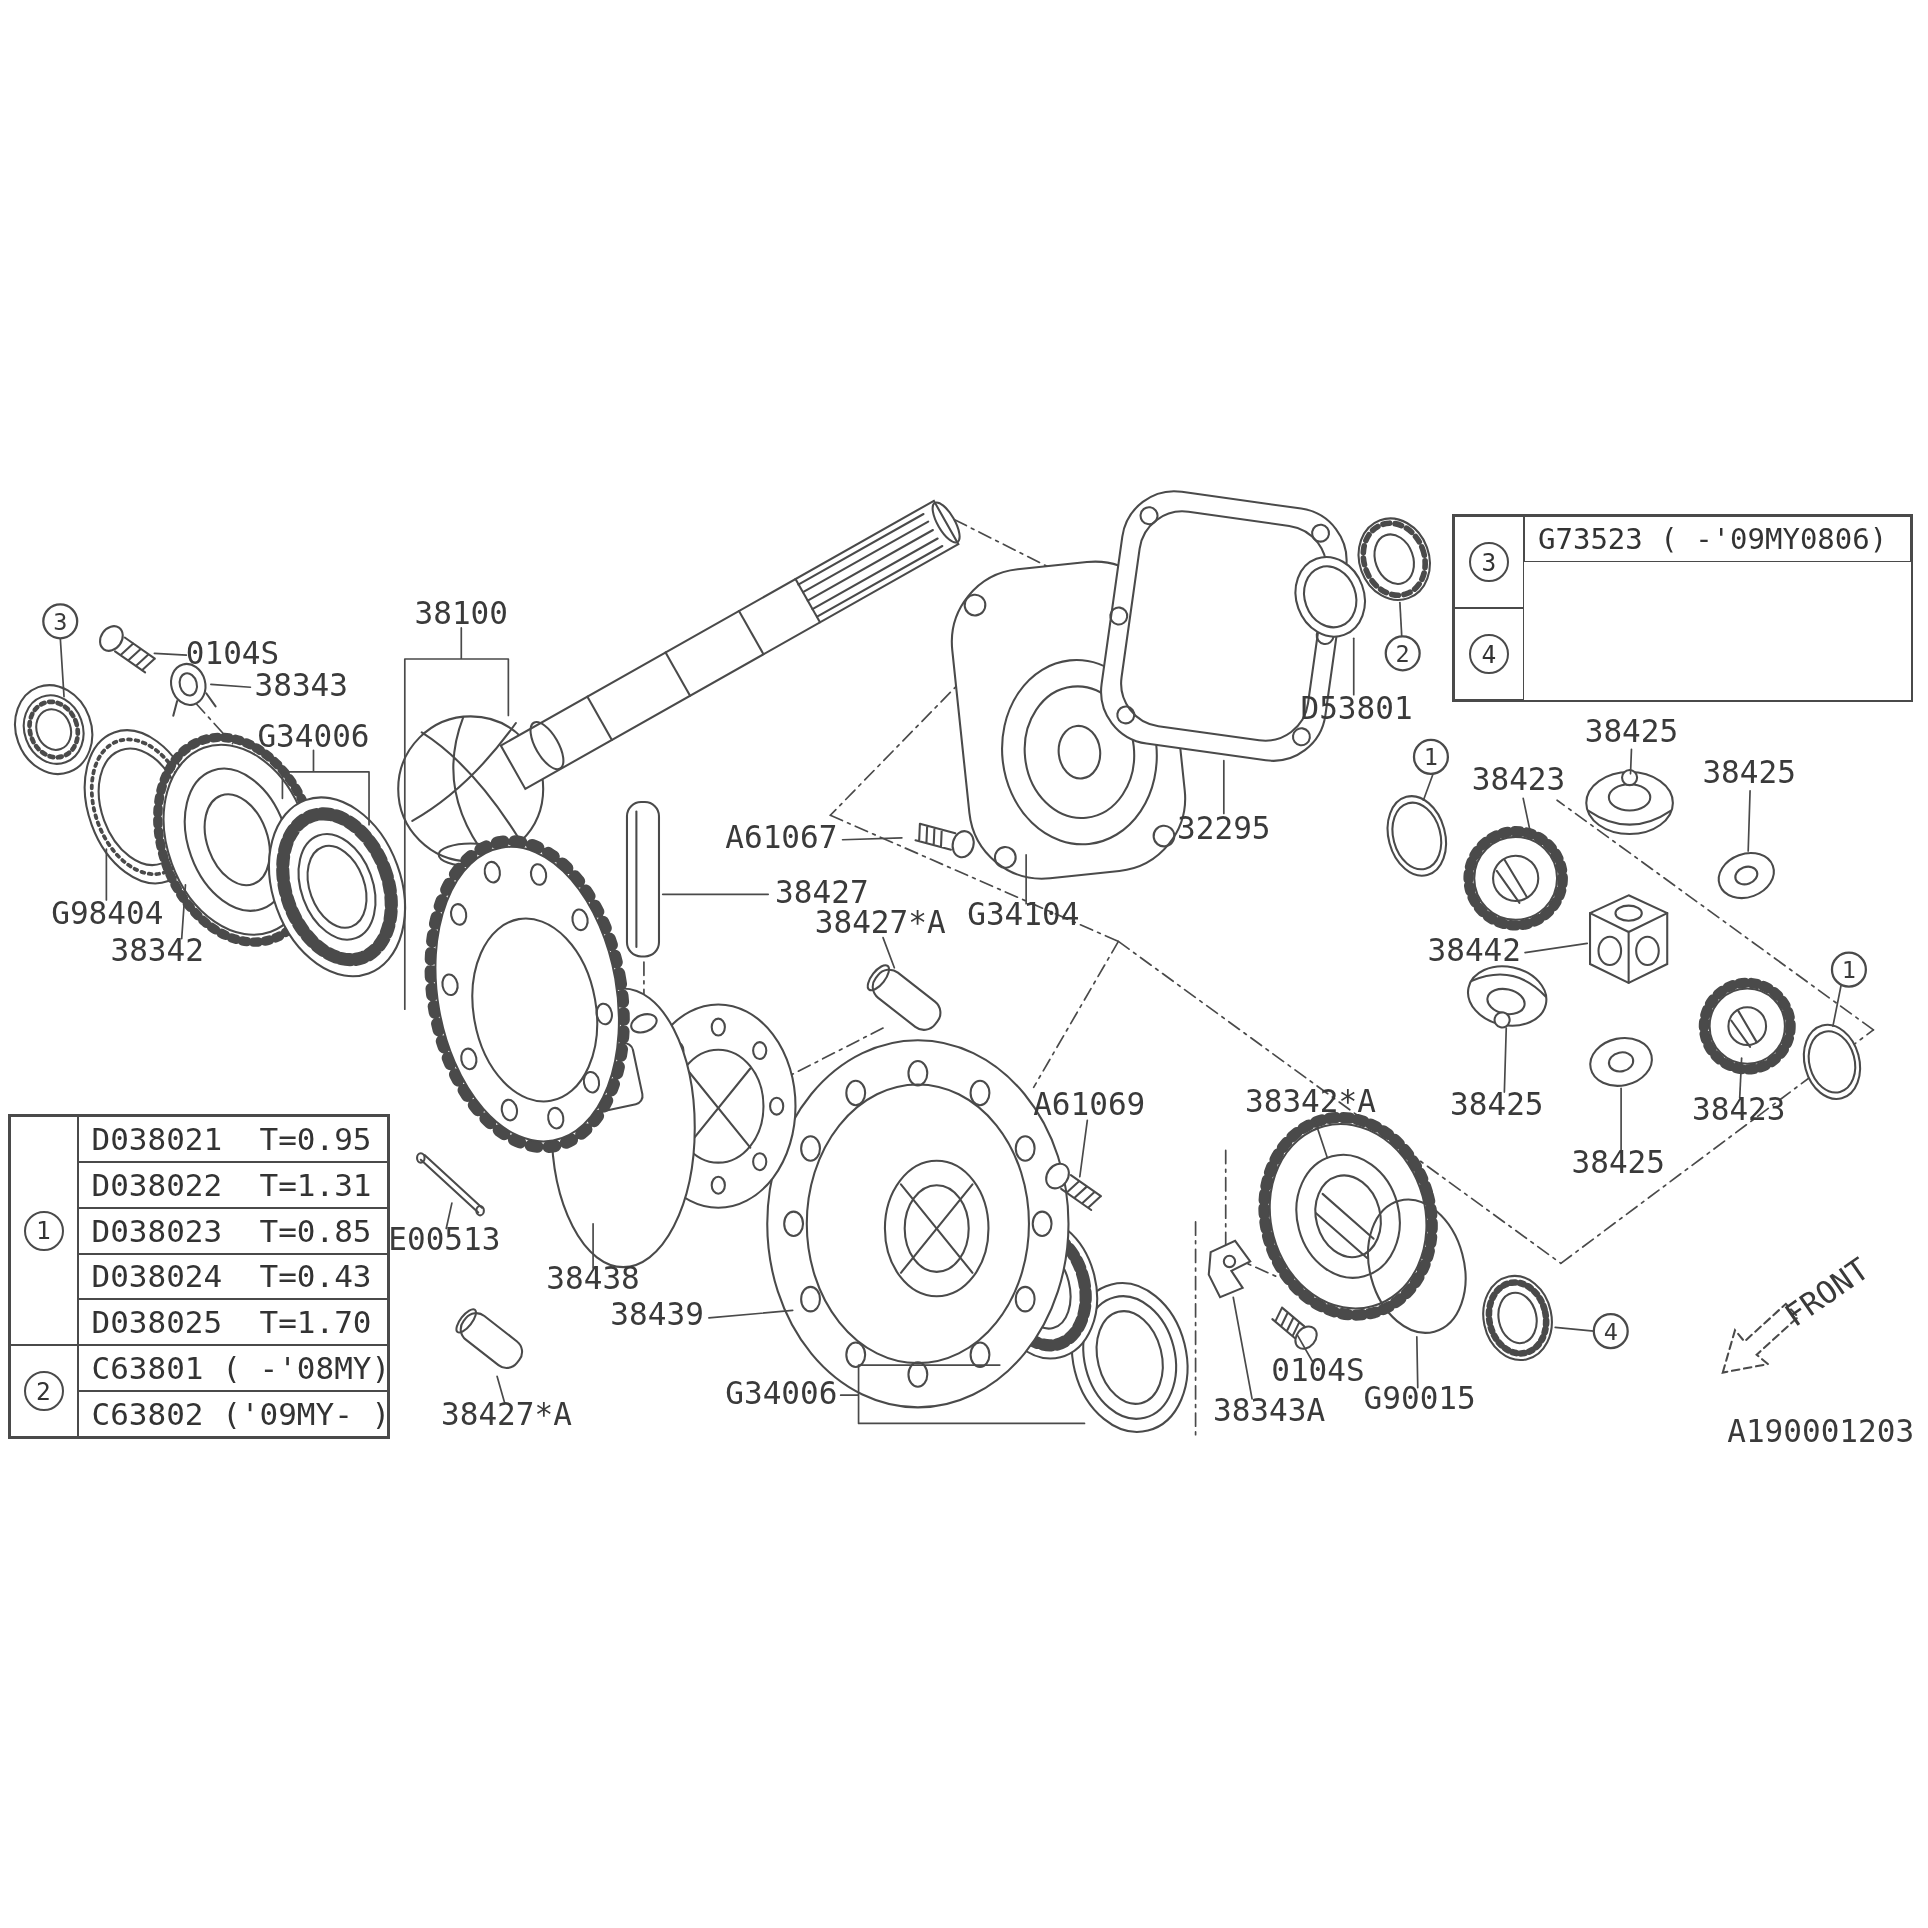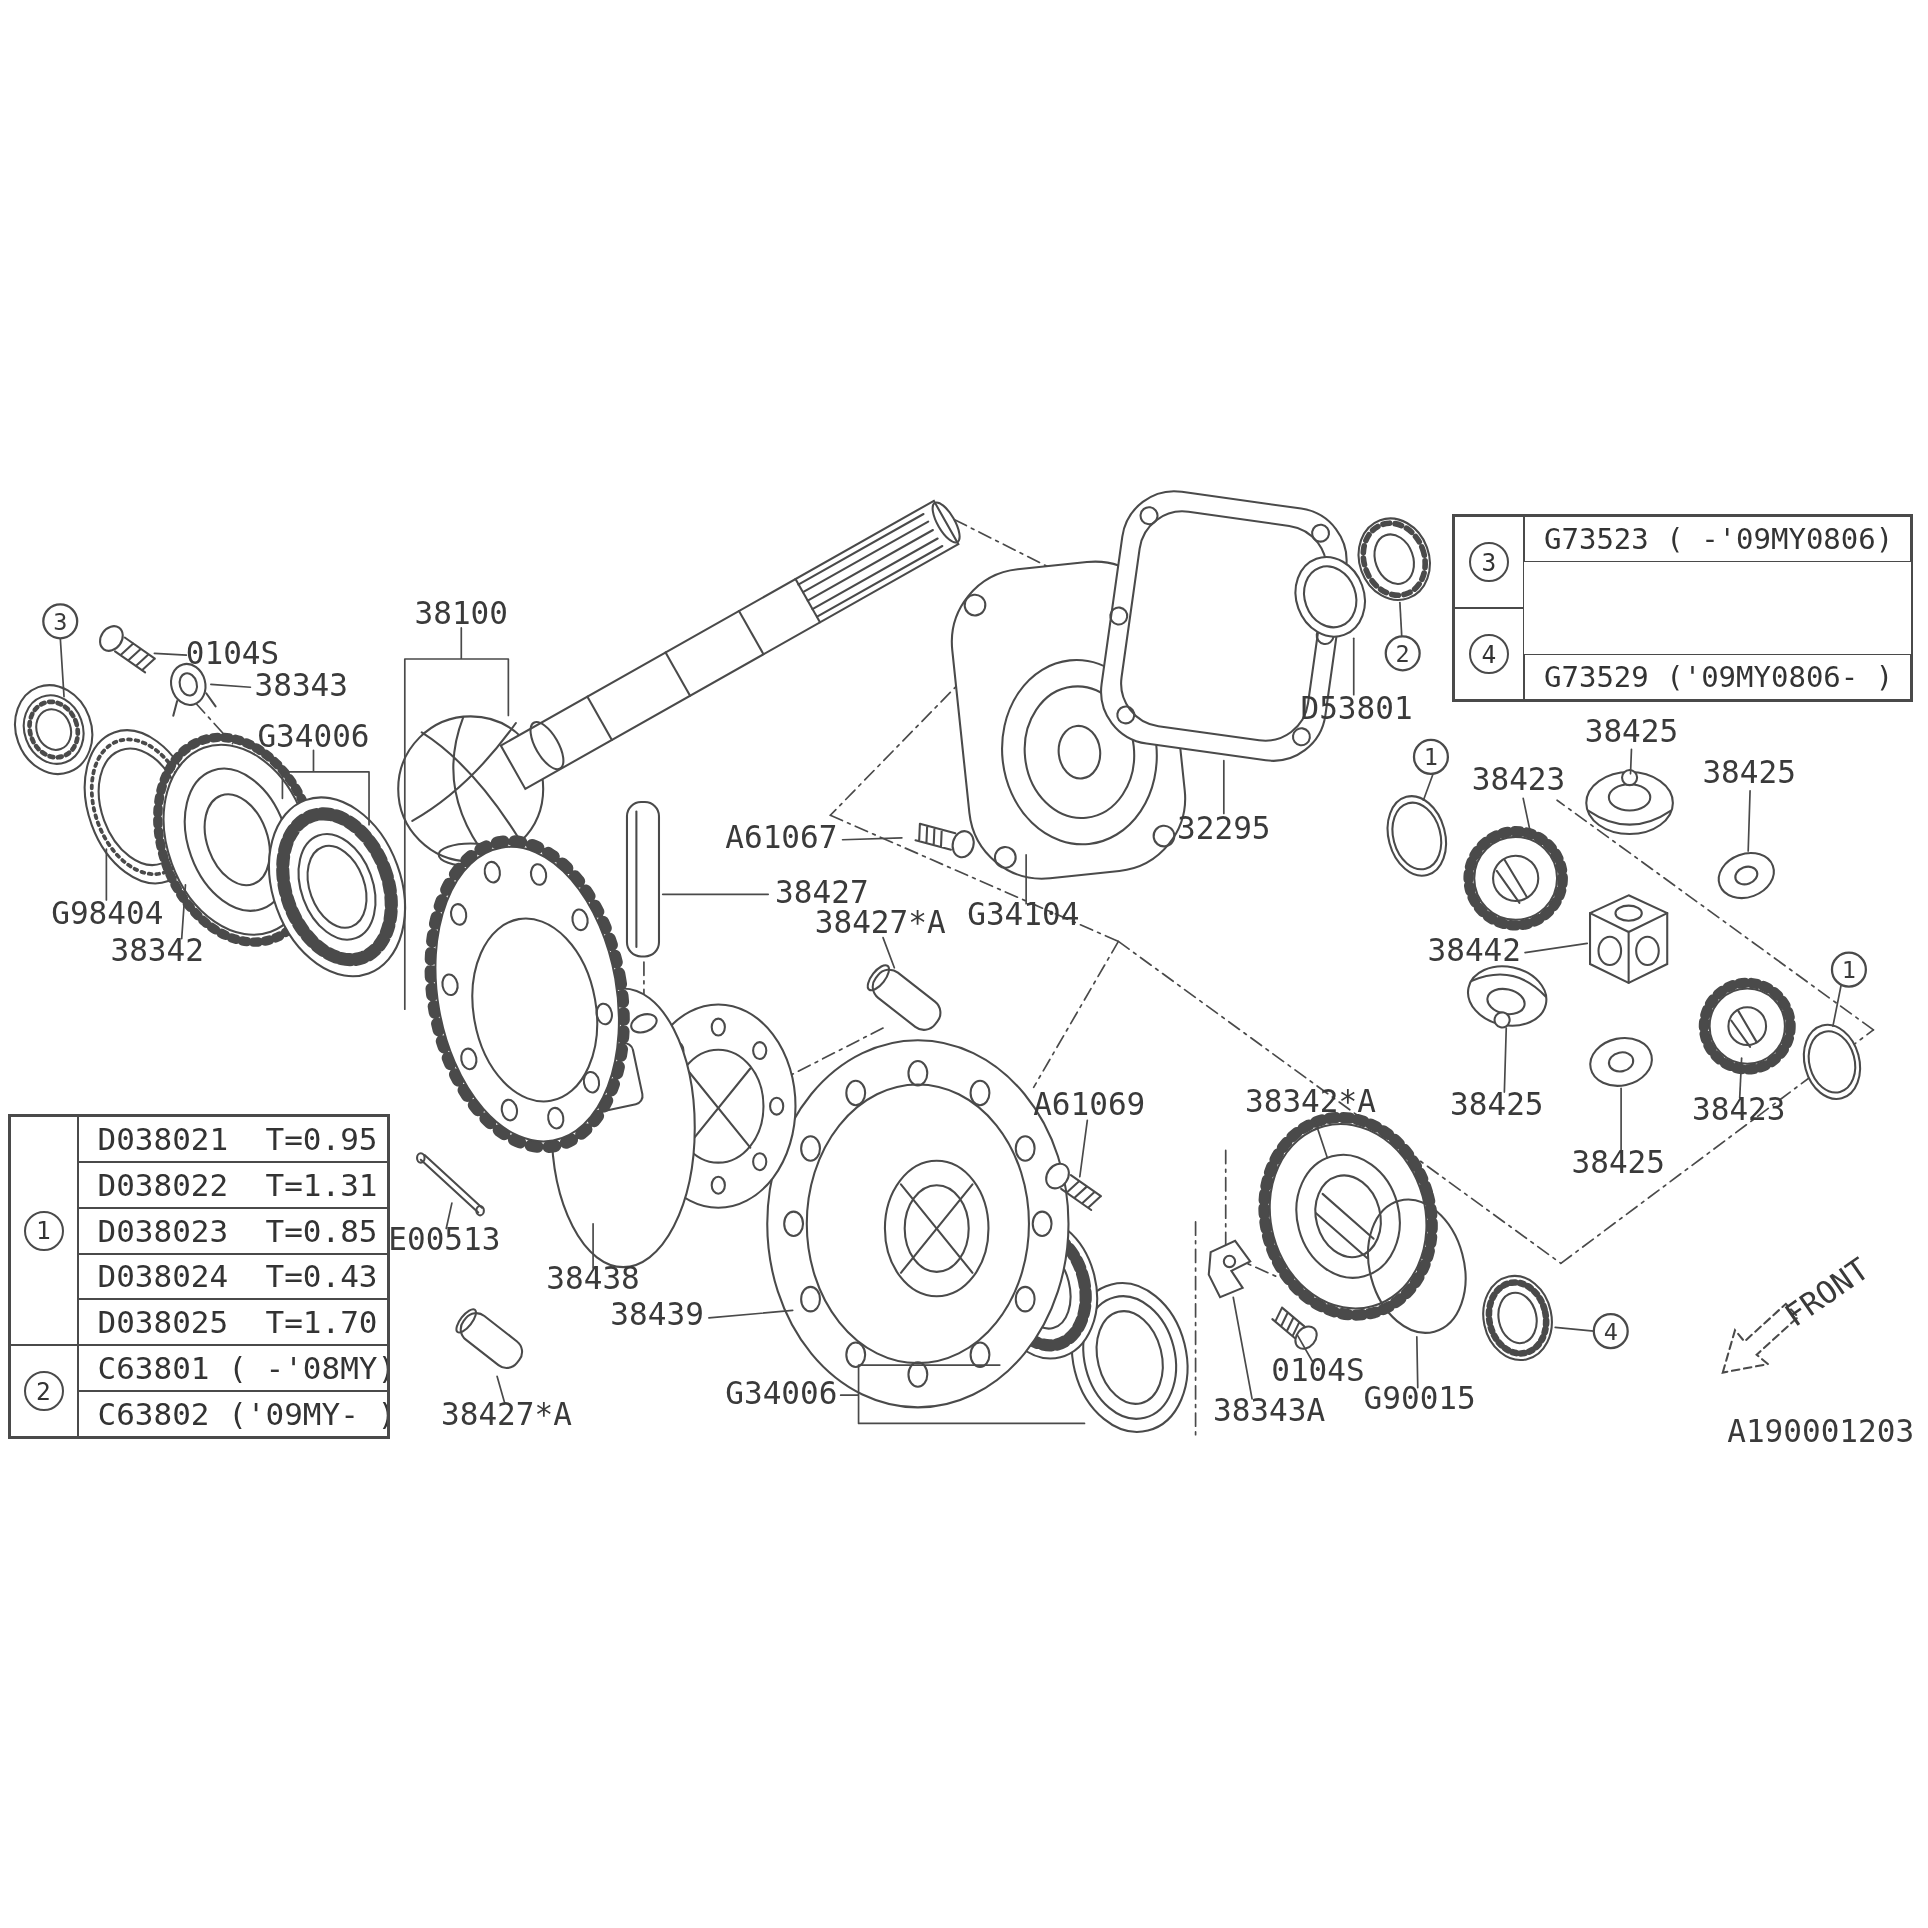--- a/index.html
+++ b/index.html
@@ -3,21 +3,21 @@
 <meta charset="utf-8">
 <style>
   html,body{margin:0;padding:0;background:#ffffff;}
   #stage{position:relative;width:1928px;height:1928px;background:#fff;overflow:hidden;
          font-family:"DejaVu Sans Mono","Liberation Mono",monospace;}
   svg text{font-family:"DejaVu Sans Mono","Liberation Mono",monospace;fill:#3a3a3a;}
   .lbl{font-size:33px;text-anchor:middle;}
   .bln{font-size:25px;text-anchor:middle;}
   .code{font-size:33px;text-anchor:middle;}
   .ptable{position:absolute;display:grid;background:#fff;border:2.8px solid #4a4a4a;box-sizing:border-box;color:#333;}
-  .ptable .cell{border:1.4px solid #4a4a4a;display:flex;align-items:center;padding-left:19px;
+  .ptable .cell{border:1.4px solid #4a4a4a;display:flex;align-items:center;padding-left:13px;
                 white-space:pre;overflow:hidden;}
   .ptable .gcell{border:1.4px solid #4a4a4a;display:flex;align-items:center;justify-content:center;}
   .balloon{border:2.4px solid #4a4a4a;border-radius:50%;width:36px;height:36px;display:flex;
            align-items:center;justify-content:center;font-size:24.5px;}
   #shim-table{left:7.5px;top:1114px;width:382px;height:325px;grid-template-columns:68px 1fr;
               grid-template-rows:repeat(7,1fr);font-size:31px;}
   #variant-table{left:1452px;top:514px;width:461px;height:188px;grid-template-columns:70px 1fr;
               grid-template-rows:repeat(4,1fr);font-size:29px;}
 </style>
 </head>
@@ -471,17 +471,16 @@
 
 
 <div class="ptable" id="variant-table">
   <div class="gcell" style="grid-column:1;grid-row:1/3">
     <div class="balloon">3</div>
   </div>
   <div class="cell" style="grid-column:2;grid-row:1">G73523 ( -'09MY0806)</div>
   <div class="gcell" style="grid-column:1;grid-row:3/5">
     <div class="balloon">4</div>
   </div>
-  <div class="cell" style="grid-column:2;grid-row:4">G73529 ('09MY0806- )</div>
 </div>
 
 </div>
 
 
 </body></html>

